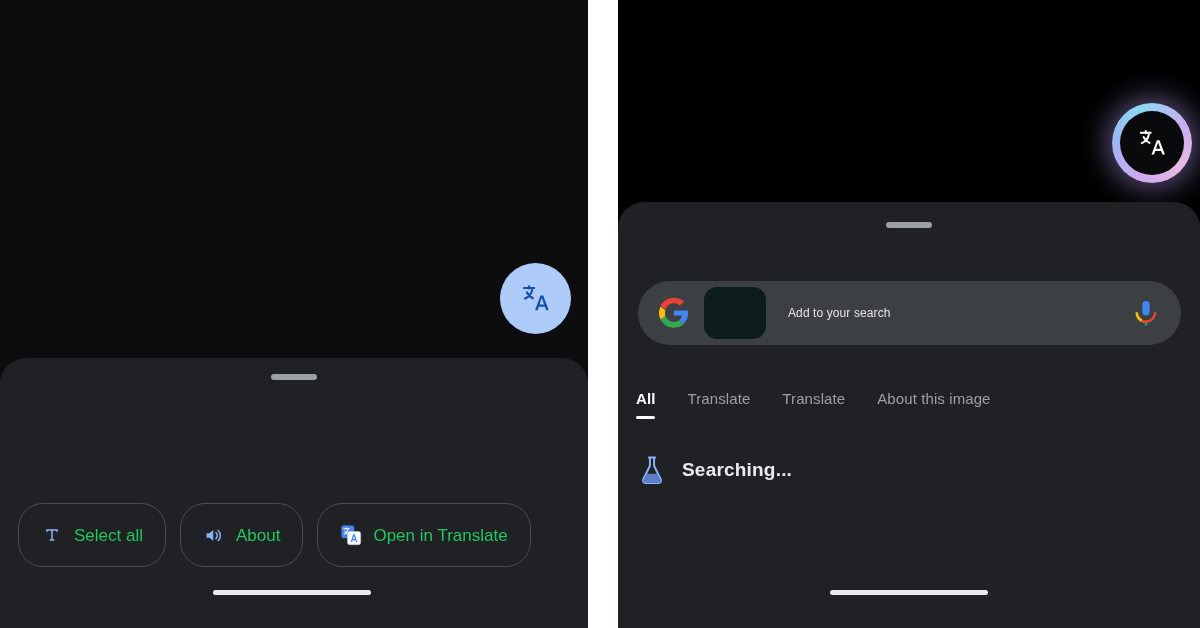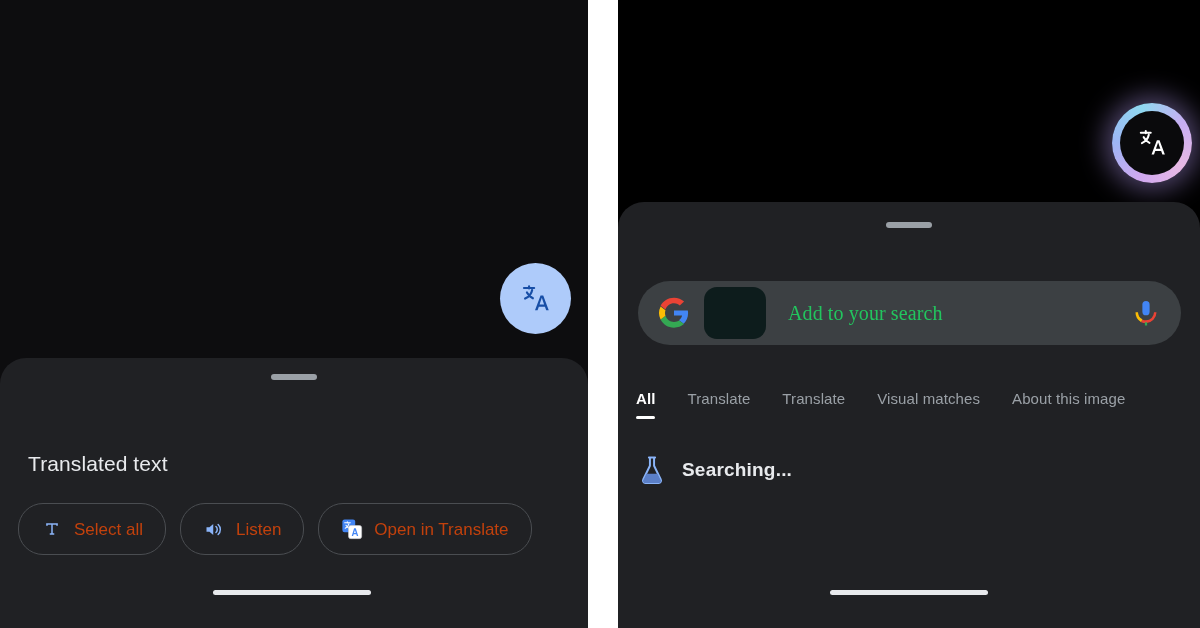--- a/index.html
+++ b/index.html
@@ -86,25 +86,25 @@
     left: 18px;
     top: 503px;
     display: flex;
     gap: 14px;
     white-space: nowrap;
   }
   .chip {
     display: flex;
     align-items: center;
     gap: 11px;
-    height: 52px;
+    height: 64px;
     padding: 0 22px;
     border: 1px solid #4a4d51;
     border-radius: 25px;
-    color: #c2410c;
+    color: #22c55e;
     font-size: 17px;
     box-sizing: border-box;
     background: transparent;
   }
   .chip-icon { display: flex; align-items: center; justify-content: center; width: 22px; height: 22px; flex: none; }
   .chip-icon svg { display: block; }
   .chip-label { line-height: 1; }
 
   .home-pill {
     position: absolute;
@@ -170,25 +170,24 @@
   .g-logo { width: 32px; height: 32px; flex: none; display: block; }
   .thumb-chip {
     width: 62px;
     height: 52px;
     border-radius: 13px;
     background: #0d1c1c;
     flex: none;
   }
   .search-placeholder {
     flex: 1 1 auto;
-    color: #22c55e;
-    font-size: 20px;
+    color: #e5e5e5;
+    font-size: 12px;
     padding-left: 8px;
     letter-spacing: .1px;
-    font-family: Liberation Serif, serif;
   }
   .mic-icon { width: 30px; height: 30px; flex: none; display: block; }
 
   .tabs {
     position: absolute;
     left: 636px;
     top: 390px;
     display: flex;
     align-items: flex-start;
     gap: 32px;
@@ -252,41 +251,40 @@
         <svg viewBox="0 0 24 24" xmlns="http://www.w3.org/2000/svg">
           <path d="M3.5 4.2h7.2M7.1 3v1.6M9.3 5.6c-.5 2.6-2.4 4.9-5 6.1M5.6 7.4c.9 1.8 2.4 3.2 4.2 4.1" fill="none" stroke="#174ea6" stroke-width="1.5" stroke-linecap="round" stroke-linejoin="round"></path>
           <path d="M15.2 9.6 11.3 20h1.8l.9-2.6h4.3l.9 2.6h1.8L17.1 9.6h-1.9zm-.7 6.2 1.6-4.6 1.6 4.6h-3.2z" fill="#174ea6"></path>
         </svg>
       </span>
     </div>
 
     <div class="sheet-left"></div>
     <div class="handle handle-left"></div>
 
-    <div class="sheet-title">Translated text</div>
 
     <div class="chip-row">
 
       <div class="chip">
         <span class="chip-icon">
           <svg width="20" height="20" viewBox="0 0 24 24" xmlns="http://www.w3.org/2000/svg">
             <path d="M5 5h14v3.2h-1.9V6.9h-4.2v10.2h1.8V19H9.3v-1.9h1.8V6.9H6.9v1.3H5V5z" fill="#8ab4f8"></path>
           </svg>
         </span>
         <span class="chip-label">Select all</span>
       </div>
 
       <div class="chip">
         <span class="chip-icon">
           <svg width="21" height="21" viewBox="0 0 24 24" xmlns="http://www.w3.org/2000/svg">
             <path d="M4 9.3v5.4h3.4l4.3 3.6V5.7L7.4 9.3H4z" fill="#8ab4f8"></path>
             <path d="M14.8 8.6a4.6 4.6 0 0 1 0 6.8M17.3 6.2a8 8 0 0 1 0 11.6" fill="none" stroke="#8ab4f8" stroke-width="1.7" stroke-linecap="round"></path>
           </svg>
         </span>
-        <span class="chip-label">Listen</span>
+        <span class="chip-label">About</span>
       </div>
 
 
       <div class="chip">
         <span class="chip-icon">
           <svg width="22" height="22" viewBox="0 0 24 24" xmlns="http://www.w3.org/2000/svg">
             <rect x="1.5" y="1.5" width="14" height="14" rx="2.4" fill="#4285f4"></rect>
             <path d="M4 5.2h6.2M6.9 4.1v1.3M8.6 6.4c-.4 2.1-2 3.9-4 4.8M5.4 7.9c.8 1.4 2 2.5 3.5 3.2" fill="none" stroke="#ffffff" stroke-width="1.1" stroke-linecap="round" stroke-linejoin="round"></path>
             <rect x="8.2" y="8.2" width="14.3" height="14.3" rx="2.4" fill="#ffffff" stroke="#c6c9cd" stroke-width=".7"></rect>
             <path d="M14.3 11.3 11.7 19.6h1.5l.6-1.9h2.9l.6 1.9h1.5l-2.7-8.3h-1.8zm-.1 5.1 1-3.2 1 3.2h-2z" fill="#4285f4"></path>
@@ -333,21 +331,20 @@
         <path d="M18.4 11.4a6.4 6.4 0 0 1-6.4 6.4 6.4 6.4 0 0 1-2.9-.7l-.9 2.3c1.2.5 2.5.8 3.8.8a8.8 8.8 0 0 0 8.4-8.8h-2z" fill="#EA4335"></path>
         <rect x="11.1" y="19.4" width="1.8" height="2.6" fill="#34A853"></rect>
       </svg>
     </span>
   </div>
 
   <div class="tabs">
     <div class="tab active">All</div>
     <div class="tab">Translate</div>
     <div class="tab">Translate</div>
-    <div class="tab">Visual matches</div>
     <div class="tab">About this image</div>
   </div>
 
   <div class="status-row">
     <span>
       <svg class="flask" viewBox="0 0 24 26" xmlns="http://www.w3.org/2000/svg">
         <path d="M9.3 2.2h5.4M10.2 2.2v7.1L4.4 21.2c-.7 1.4.3 3 1.8 3h11.6c1.6 0 2.5-1.6 1.8-3l-5.8-11.9V2.2" fill="none" stroke="#8ab4f8" stroke-width="1.7" stroke-linecap="round" stroke-linejoin="round"></path>
         <path d="M7.2 16.2h9.6l2.8 5.7c.5 1.1-.2 2.3-1.4 2.3H5.8c-1.2 0-1.9-1.2-1.4-2.3l2.8-5.7z" fill="#5b7fc7"></path>
       </svg>
     </span>

